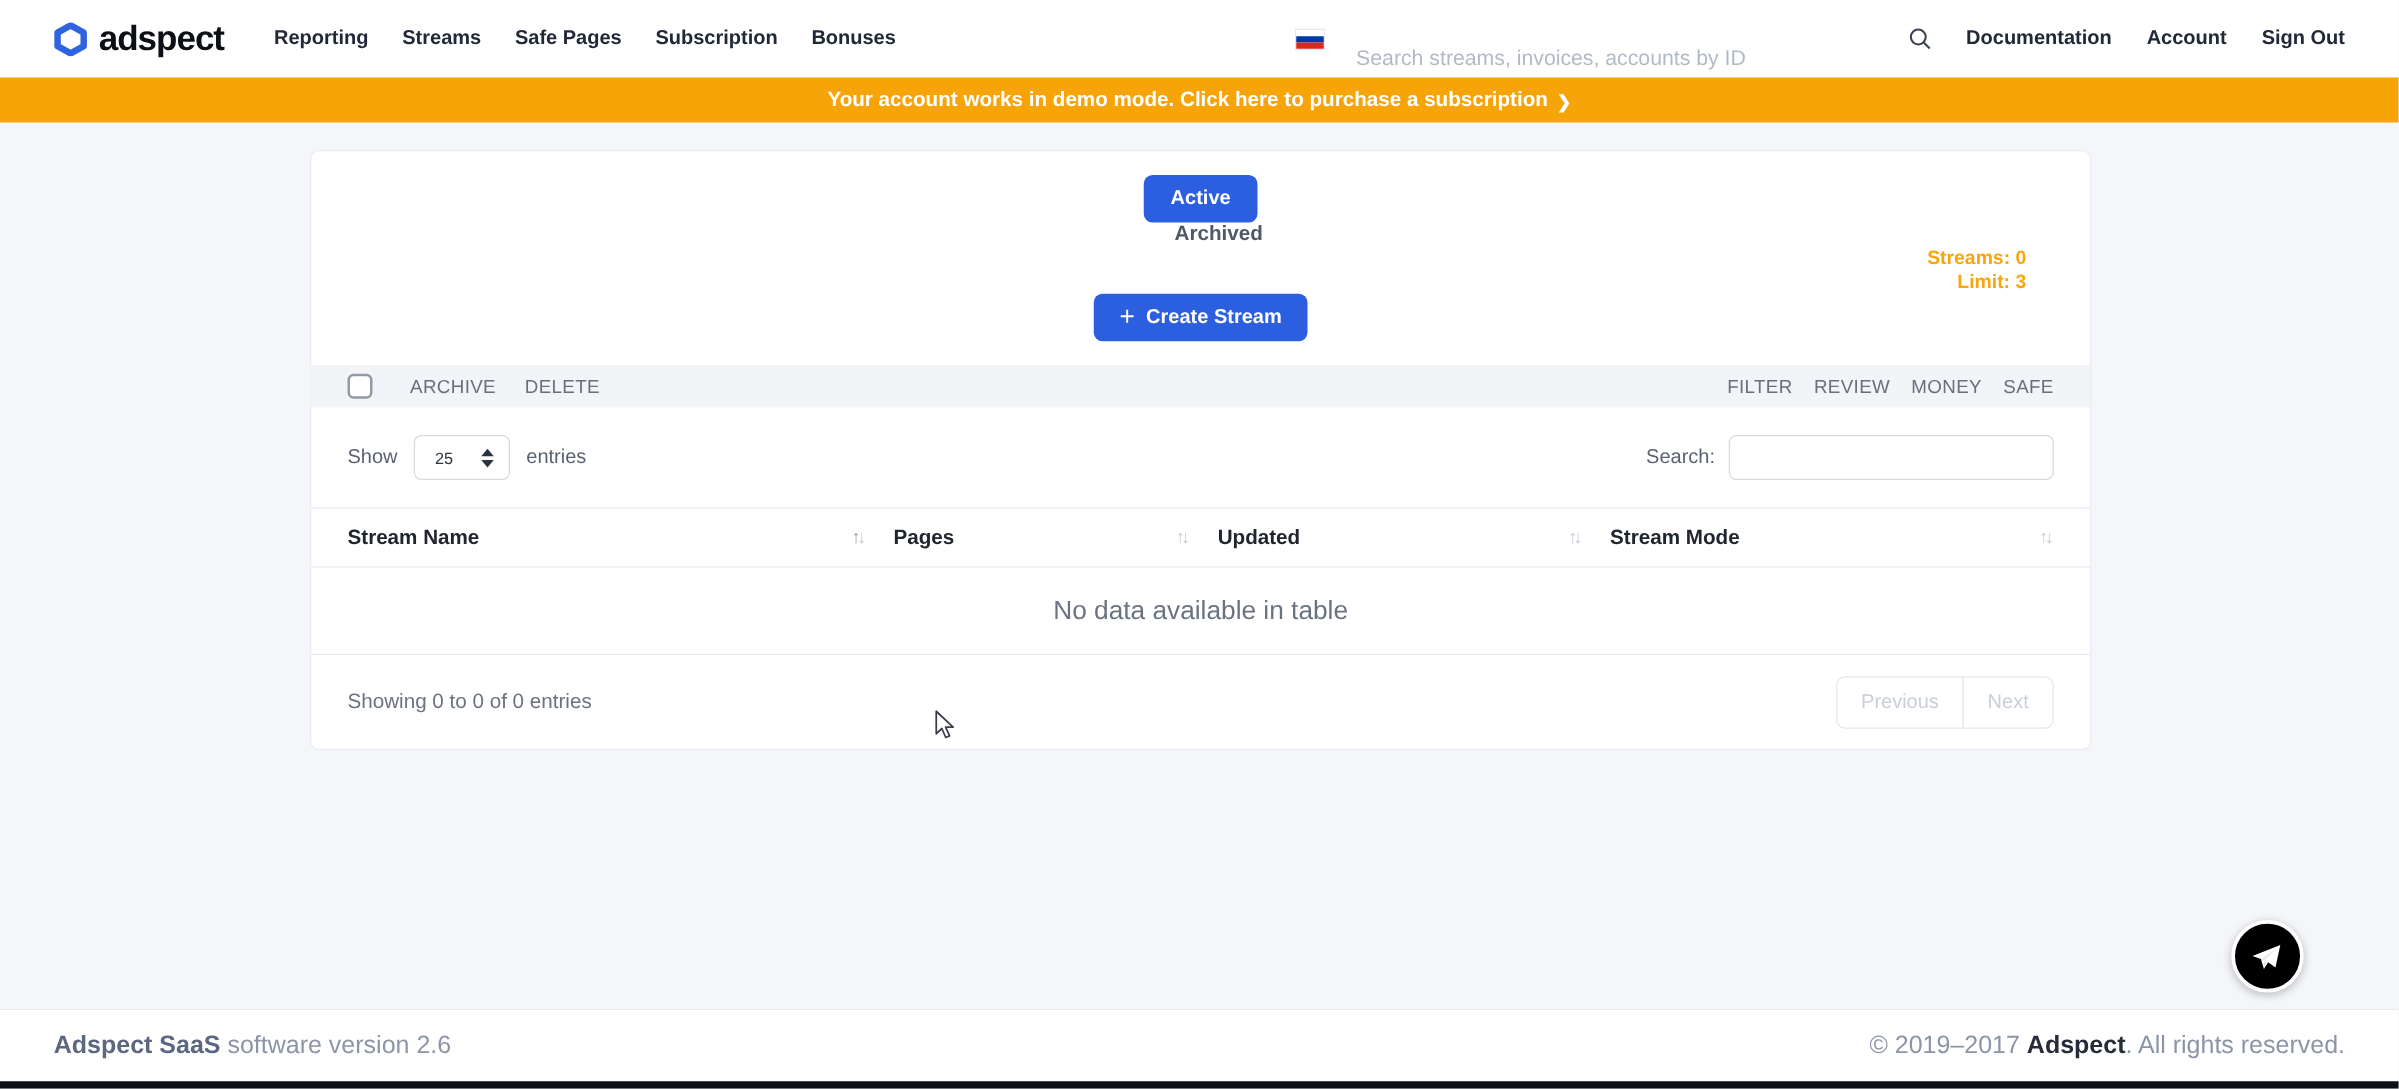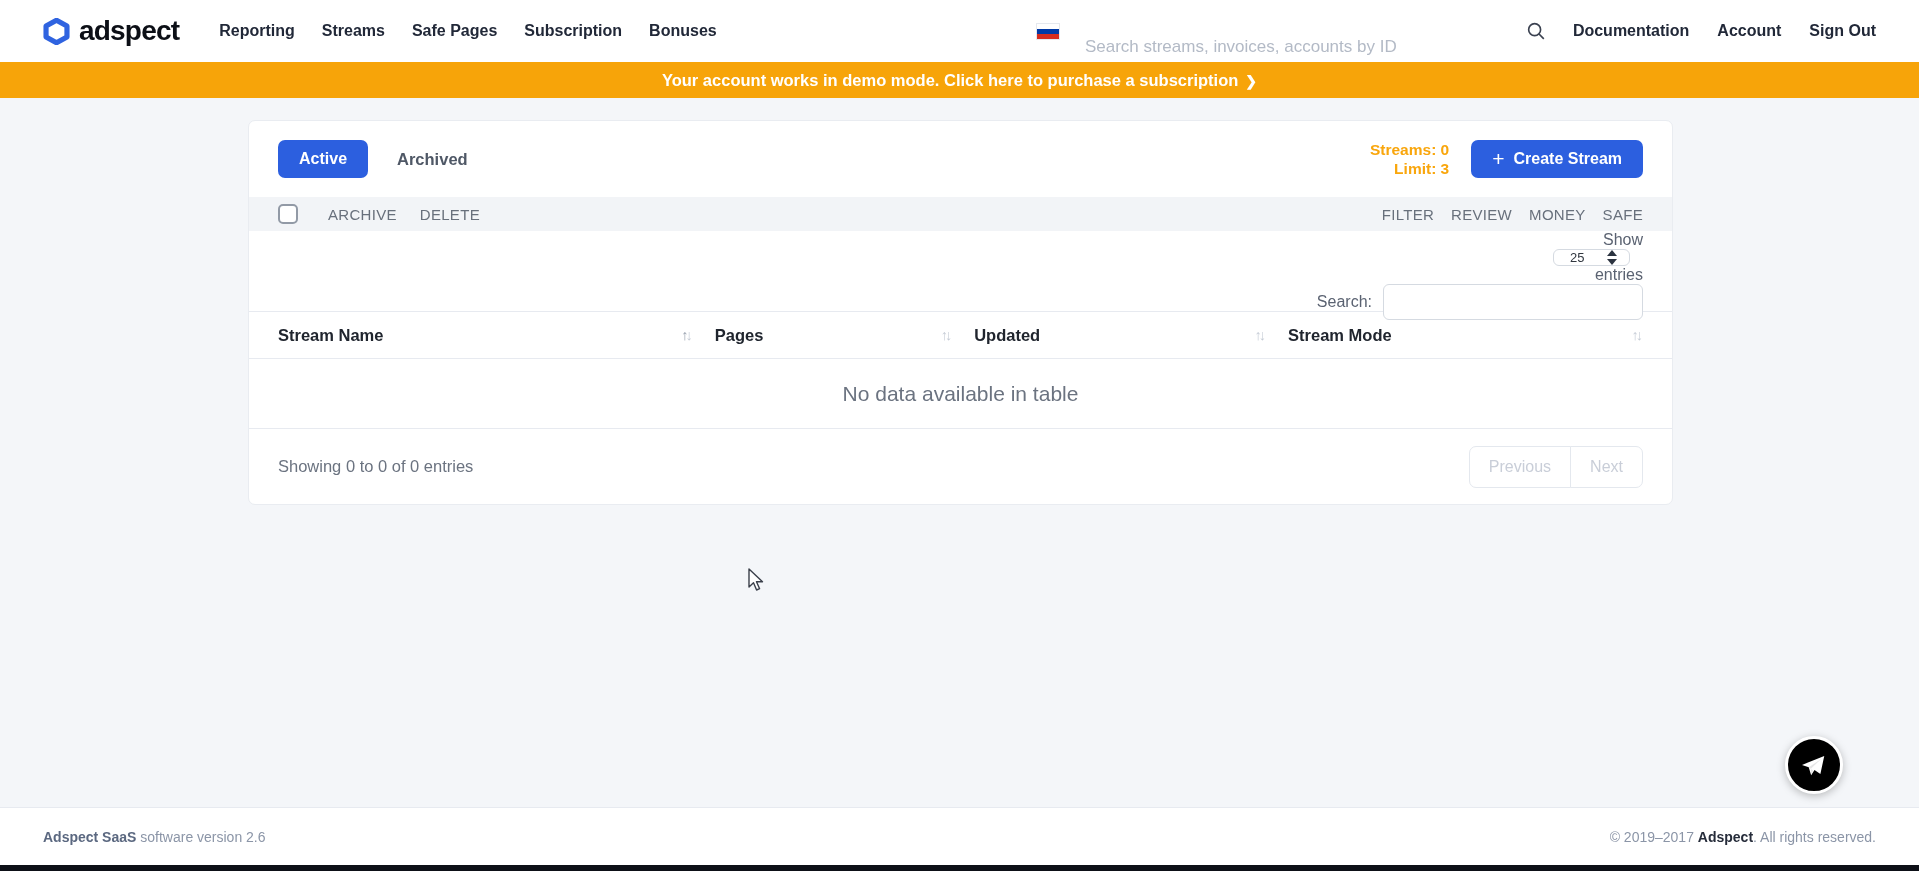--- a/index.html
+++ b/index.html
@@ -36,39 +36,39 @@
     height:36px; background:var(--banner-orange,#f7a409);
     display:flex; align-items:center; justify-content:center;
     color:#ffffff; font-weight:700; font-size:16.5px; cursor:pointer; gap:7px;
   }
   .banner .chev { font-size:14px; font-weight:700; margin-top:1px; }
   
   .card {
     position:absolute; left:248px; top:120px; width:1425px;
     background:#ffffff; border:1px solid #e9ecf1; border-radius:7px;
   }
-  .card-top { display:flex; align-items:center; padding:19px 29px; }
+  .card-top { display:flex; align-items:center; padding:19px 29px;flex-direction:column; }
   .btn-blue {
     background:var(--accent,#2c5fdf); color:#fff; font-weight:700; font-size:16px;
     border:none; border-radius:7px; padding:10px 21px; cursor:pointer;
     font-family:"Liberation Sans",sans-serif; display:flex; align-items:center; gap:9px;
   }
   .tab-archived { margin-left:29px; color:#4f5866; font-weight:700; font-size:16.5px; cursor:pointer; }
   .quota { margin-left:auto; text-align:right; margin-right:22px;
            color:var(--quota-orange,#f9a60c); font-weight:700; font-size:15.5px; line-height:19px; }
   .plus-glyph { font-size:21px; font-weight:400; line-height:16px; }
   .toolbar {
     background:#f2f4f7; display:flex; align-items:center; padding:0 29px; height:34px;
     font-size:15px; color:#68707c; letter-spacing:0.3px;
   }
   .checkbox { width:20px; height:20px; border:2px solid #929aa6; border-radius:5px; background:#fff; cursor:pointer; }
   .toolbar-left { display:flex; gap:23px; margin-left:30px; }
   .toolbar-right { display:flex; gap:17px; margin-left:auto; }
   .tool-link { cursor:pointer; }
-  .controls { display:flex; align-items:flex-end; padding:0 29px; height:80px; font-size:16px; color:#5a6271;flex-direction:column; }
+  .controls { display:flex; align-items:center; padding:0 29px; height:80px; font-size:16px; color:#5a6271; }
   .length-select {
     width:77px; height:36px; border:1px solid #d5dae1; border-radius:6px; background:#fff;
     margin:0 13px; display:flex; align-items:center; padding:0 12px 0 16px; cursor:pointer;
     color:#30363f; font-size:13px; justify-content:space-between;
   }
   .spinner { display:flex; flex-direction:column; gap:3px; }
   .spinner .up { width:0; height:0; border-left:5px solid transparent; border-right:5px solid transparent; border-bottom:6px solid #2b3340; }
   .spinner .down { width:0; height:0; border-left:5px solid transparent; border-right:5px solid transparent; border-top:6px solid #2b3340; }
   .controls-right { margin-left:auto; display:flex; align-items:center; }
   .tbl-search {
@@ -92,21 +92,21 @@
   .page-btn {
     background:#fff; border:1px solid #e4e8ee; color:#c9ced8; font-size:16px;
     padding:11px 19px; cursor:default; font-family:"Liberation Sans",sans-serif;
   }
   .page-btn.prev { border-radius:7px 0 0 7px; }
   .page-btn.next { border-radius:0 7px 7px 0; margin-left:-1px; }
   
   .footer {
     position:absolute; left:0; bottom:6px; width:100%; height:58px; background:#ffffff;
     border-top:1px solid #e7eaf0; display:flex; align-items:center; justify-content:space-between;
-    padding:0 43px; font-size:14px; color:#8b95a7;
+    padding:0 43px; font-size:20px; color:#8b95a7;
   }
   .footer .bold-muted { font-weight:700; color:#5b6880; }
   .footer .bold-dark { font-weight:700; color:#262c3a; }
   .bottom-bar { position:absolute; left:0; bottom:0; width:100%; height:6px; background:#0d1017; }
   
   .tg-btn {
     position:absolute; left:1785px; top:736px; width:58px; height:58px; border-radius:50%;
     background:var(--telegram-black,#000000); border:3px solid #ffffff; cursor:pointer;
     display:flex; align-items:center; justify-content:center;
     box-shadow:0 2px 8px rgba(0,0,0,0.25);

